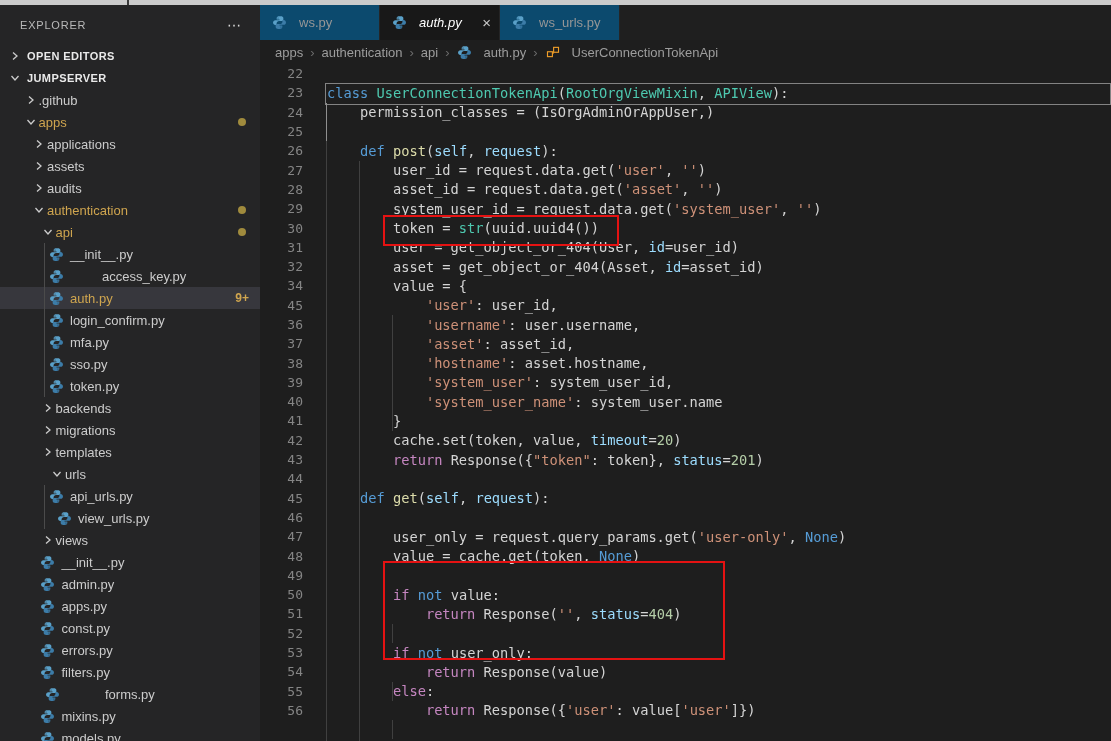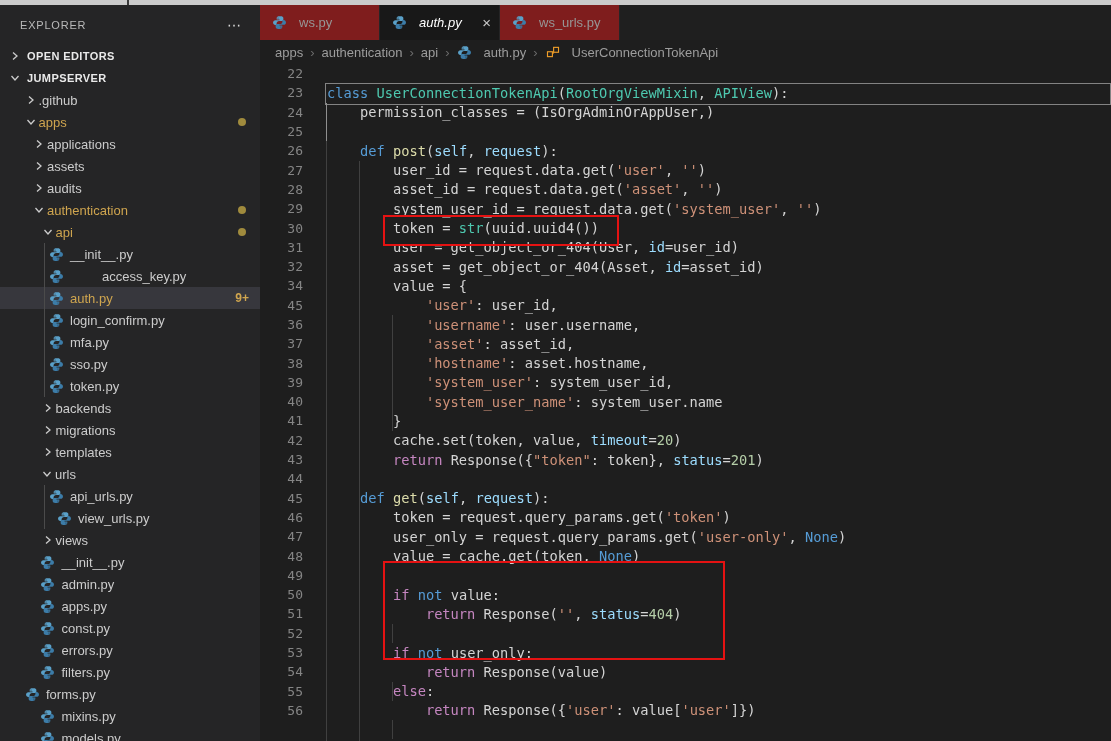--- a/index.html
+++ b/index.html
@@ -25,21 +25,21 @@
   .trow{height:22px;display:flex;align-items:center;font-size:13px;color:#cccccc;position:relative;cursor:pointer;white-space:nowrap;}
   .trow.sel{background:#37373d;}
   .fico{width:16px;height:16px;flex:none;margin-right:6px;display:flex;align-items:center;justify-content:center;}
   .mod{color:var(--c-mod);}
   .dot{position:absolute;right:14px;top:50%;margin-top:-4px;width:8px;height:8px;border-radius:50%;background:var(--c-dot);}
   .nbadge{position:absolute;right:11px;font-size:12px;font-weight:bold;color:var(--c-mod);}
   .tguide{position:absolute;left:44px;width:1px;background:#4b4b4b;}
   
   .editor{flex:1;min-width:0;display:flex;flex-direction:column;background:#1e1e1e;}
   .tabbar{height:35px;flex:none;background:#1f1f1f;display:flex;}
-  .tab{width:120px;box-sizing:border-box;display:flex;align-items:center;gap:6px;padding:0 8px 0 11px;font-size:13px;background:#7f1d1d;color:#969696;border-right:1px solid #252526;cursor:pointer;}
+  .tab{width:120px;box-sizing:border-box;display:flex;align-items:center;gap:6px;padding:0 8px 0 11px;font-size:13px;background:#0c4a6e;color:#969696;border-right:1px solid #252526;cursor:pointer;}
   .tab.active{background:#181818;color:#ffffff;}
   .tab.preview .tab-label{font-style:italic;}
   .tab-close{margin-left:auto;font-size:15px;line-height:1;color:#c8c8c8;cursor:pointer;}
   .crumbs{height:24px;flex:none;display:flex;align-items:center;gap:7px;padding-left:15px;font-size:13px;color:#9d9d9d;}
   .crumb{display:flex;align-items:center;gap:5px;cursor:pointer;}
   .csep{color:#6b6b6b;}
   
   .code{flex:1;position:relative;overflow:hidden;font-family:"DejaVu Sans Mono",monospace;font-size:13.7px;}
   .crow{height:19.3px;display:flex;align-items:center;white-space:pre;}
   .ln{width:43px;flex:none;text-align:right;color:var(--c-lnum);font-size:13px;}
@@ -222,21 +222,21 @@
           <span class="tlabel">migrations</span>
         </div>
         <div class="trow" style="padding-left: 39.5px;">
           <span class="twist">
             <svg width="10" height="10" viewBox="0 0 10 10">
               <path d="M3 1.5 L7 5 L3 8.5" stroke="#cccccc" stroke-width="1.3" fill="none"></path>
             </svg>
           </span>
           <span class="tlabel">templates</span>
         </div>
-        <div class="trow" style="padding-left: 39px; text-align: right;">
+        <div class="trow" style="padding-left: 49px; text-align: right;">
           <span class="twist">
             <svg width="10" height="10" viewBox="0 0 10 10">
               <path d="M1.5 3 L5 7 L8.5 3" stroke="#cccccc" stroke-width="1.3" fill="none"></path>
             </svg>
           </span>
           <span class="tlabel">urls</span>
         </div>
         <div class="trow" style="padding-left: 48px;">
           <span class="fico">
             <svg width="15" height="15" viewBox="0 0 16 16">
@@ -310,21 +310,21 @@
         </div>
         <div class="trow" style="padding-left: 39.5px;">
           <span class="fico">
             <svg width="15" height="15" viewBox="0 0 16 16">
               <path fill="#5aa0c8" d="M7.9 1.2c-1.7 0-2.9.7-2.9 2v1.7h3v.7H3.6C2.2 5.6 1.1 6.7 1.1 8.1c0 1.5 1.1 2.6 2.5 2.6h1.3V8.9c0-1.4 1.2-2.5 2.6-2.5h3.1c.9 0 1.5-.8 1.5-1.7V3.2c0-1.3-1.3-2-2.7-2zM6.4 2.6c.3 0 .6.3.6.6s-.3.6-.6.6-.6-.3-.6-.6.3-.6.6-.6z"></path>
               <path fill="#3c7ca8" d="M8.1 14.8c1.7 0 2.9-.7 2.9-2v-1.7H8v-.7h4.4c1.4 0 2.5-1.1 2.5-2.5S13.8 5.3 12.4 5.3h-1.3v1.8c0 1.4-1.2 2.5-2.6 2.5H5.4c-.9 0-1.5.8-1.5 1.7v1.5c0 1.3 1.3 2 2.7 2zm1.5-1.4c-.3 0-.6-.3-.6-.6s.3-.6.6-.6.6.3.6.6-.3.6-.6.6z"></path>
             </svg>
           </span>
           <span class="tlabel">filters.py</span>
         </div>
-        <div class="trow" style="padding-left: 24px;">
+        <div class="trow" style="padding-left: 44px; gap: 39px;">
           <span class="fico">
             <svg width="15" height="15" viewBox="0 0 16 16">
               <path fill="#5aa0c8" d="M7.9 1.2c-1.7 0-2.9.7-2.9 2v1.7h3v.7H3.6C2.2 5.6 1.1 6.7 1.1 8.1c0 1.5 1.1 2.6 2.5 2.6h1.3V8.9c0-1.4 1.2-2.5 2.6-2.5h3.1c.9 0 1.5-.8 1.5-1.7V3.2c0-1.3-1.3-2-2.7-2zM6.4 2.6c.3 0 .6.3.6.6s-.3.6-.6.6-.6-.3-.6-.6.3-.6.6-.6z"></path>
               <path fill="#3c7ca8" d="M8.1 14.8c1.7 0 2.9-.7 2.9-2v-1.7H8v-.7h4.4c1.4 0 2.5-1.1 2.5-2.5S13.8 5.3 12.4 5.3h-1.3v1.8c0 1.4-1.2 2.5-2.6 2.5H5.4c-.9 0-1.5.8-1.5 1.7v1.5c0 1.3 1.3 2 2.7 2zm1.5-1.4c-.3 0-.6-.3-.6-.6s.3-.6.6-.6.6.3.6.6-.3.6-.6.6z"></path>
             </svg>
           </span>
           <span class="tlabel">forms.py</span>
         </div>
         <div class="trow" style="padding-left: 39.5px;">
           <span class="fico">
@@ -433,21 +433,21 @@
         <div class="crow"><span class="ln">36</span><span class="ct"><span class="tk-p">            </span><span class="tk-str">'username'</span><span class="tk-p">: user.username,</span></span></div>
         <div class="crow"><span class="ln">37</span><span class="ct"><span class="tk-p">            </span><span class="tk-str">'asset'</span><span class="tk-p">: asset_id,</span></span></div>
         <div class="crow"><span class="ln">38</span><span class="ct"><span class="tk-p">            </span><span class="tk-str">'hostname'</span><span class="tk-p">: asset.hostname,</span></span></div>
         <div class="crow"><span class="ln">39</span><span class="ct"><span class="tk-p">            </span><span class="tk-str">'system_user'</span><span class="tk-p">: system_user_id,</span></span></div>
         <div class="crow"><span class="ln">40</span><span class="ct"><span class="tk-p">            </span><span class="tk-str">'system_user_name'</span><span class="tk-p">: system_user.name</span></span></div>
         <div class="crow"><span class="ln">41</span><span class="ct"><span class="tk-p">        }</span></span></div>
         <div class="crow"><span class="ln">42</span><span class="ct"><span class="tk-p">        cache.set(token, value, </span><span class="tk-prm">timeout</span><span class="tk-p">=</span><span class="tk-num">20</span><span class="tk-p">)</span></span></div>
         <div class="crow"><span class="ln">43</span><span class="ct"><span class="tk-p">        </span><span class="tk-ctl">return</span><span class="tk-p"> Response({</span><span class="tk-str">"token"</span><span class="tk-p">: token}, </span><span class="tk-prm">status</span><span class="tk-p">=</span><span class="tk-num">201</span><span class="tk-p">)</span></span></div>
         <div class="crow"><span class="ln">44</span><span class="ct"></span></div>
         <div class="crow"><span class="ln">45</span><span class="ct"><span class="tk-p">    </span><span class="tk-kw">def</span><span class="tk-p"> </span><span class="tk-fn">get</span><span class="tk-p">(</span><span class="tk-prm">self</span><span class="tk-p">, </span><span class="tk-prm">request</span><span class="tk-p">):</span></span></div>
-        <div class="crow"><span class="ln">46</span><span class="ct"><span class="tk-p">        token = request.query_params.get(</span><span class="tk-str">'token'</span><span class="tk-p">)</span></span></div>
+        <div class="crow"><span class="ln">46</span></div>
         <div class="crow"><span class="ln">47</span><span class="ct"><span class="tk-p">        user_only = request.query_params.get(</span><span class="tk-str">'user-only'</span><span class="tk-p">, </span><span class="tk-kw">None</span><span class="tk-p">)</span></span></div>
         <div class="crow"><span class="ln">48</span><span class="ct"><span class="tk-p">        value = cache.get(token, </span><span class="tk-kw">None</span><span class="tk-p">)</span></span></div>
         <div class="crow"><span class="ln">49</span><span class="ct"></span></div>
         <div class="crow"><span class="ln">50</span><span class="ct"><span class="tk-p">        </span><span class="tk-ctl">if</span><span class="tk-p"> </span><span class="tk-kw">not</span><span class="tk-p"> value:</span></span></div>
         <div class="crow"><span class="ln">51</span><span class="ct"><span class="tk-p">            </span><span class="tk-ctl">return</span><span class="tk-p"> Response(</span><span class="tk-str">''</span><span class="tk-p">, </span><span class="tk-prm">status</span><span class="tk-p">=</span><span class="tk-num">404</span><span class="tk-p">)</span></span></div>
         <div class="crow"><span class="ln">52</span><span class="ct"></span></div>
         <div class="crow"><span class="ln">53</span><span class="ct"><span class="tk-p">        </span><span class="tk-ctl">if</span><span class="tk-p"> </span><span class="tk-kw">not</span><span class="tk-p"> user_only:</span></span></div>
         <div class="crow"><span class="ln">54</span><span class="ct"><span class="tk-p">            </span><span class="tk-ctl">return</span><span class="tk-p"> Response(value)</span></span></div>
         <div class="crow"><span class="ln">55</span><span class="ct"><span class="tk-p">        </span><span class="tk-ctl">else</span><span class="tk-p">:</span></span></div>
         <div class="crow"><span class="ln">56</span><span class="ct"><span class="tk-p">            </span><span class="tk-ctl">return</span><span class="tk-p"> Response({</span><span class="tk-str">'user'</span><span class="tk-p">: value[</span><span class="tk-str">'user'</span><span class="tk-p">]})</span></span></div>

